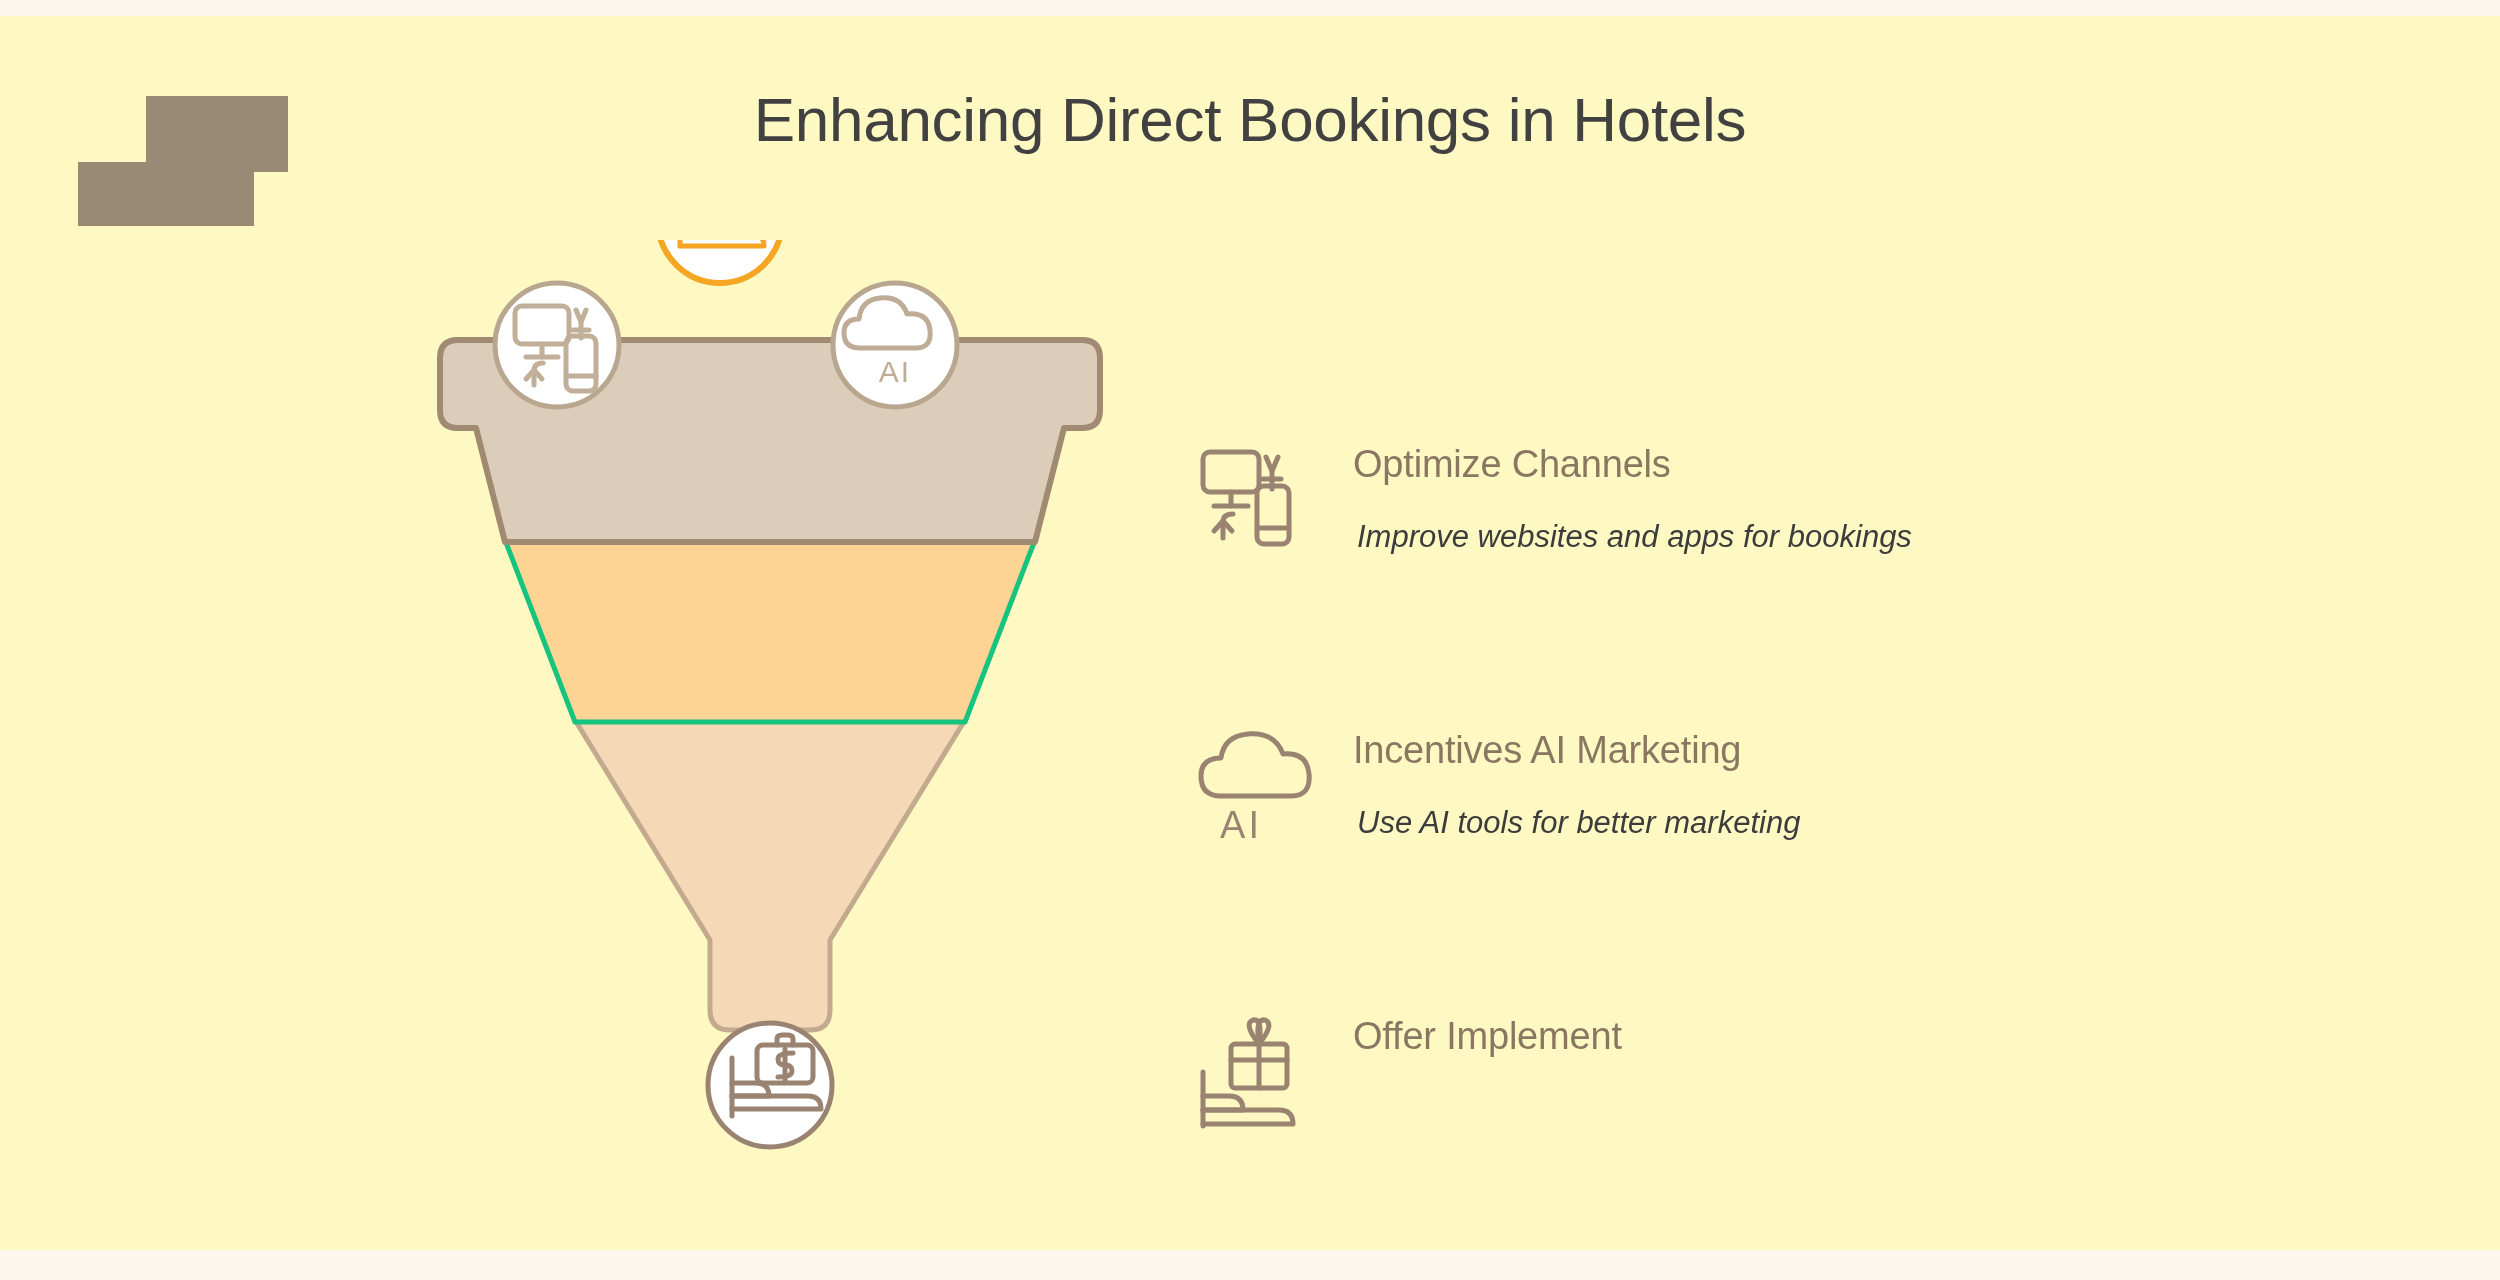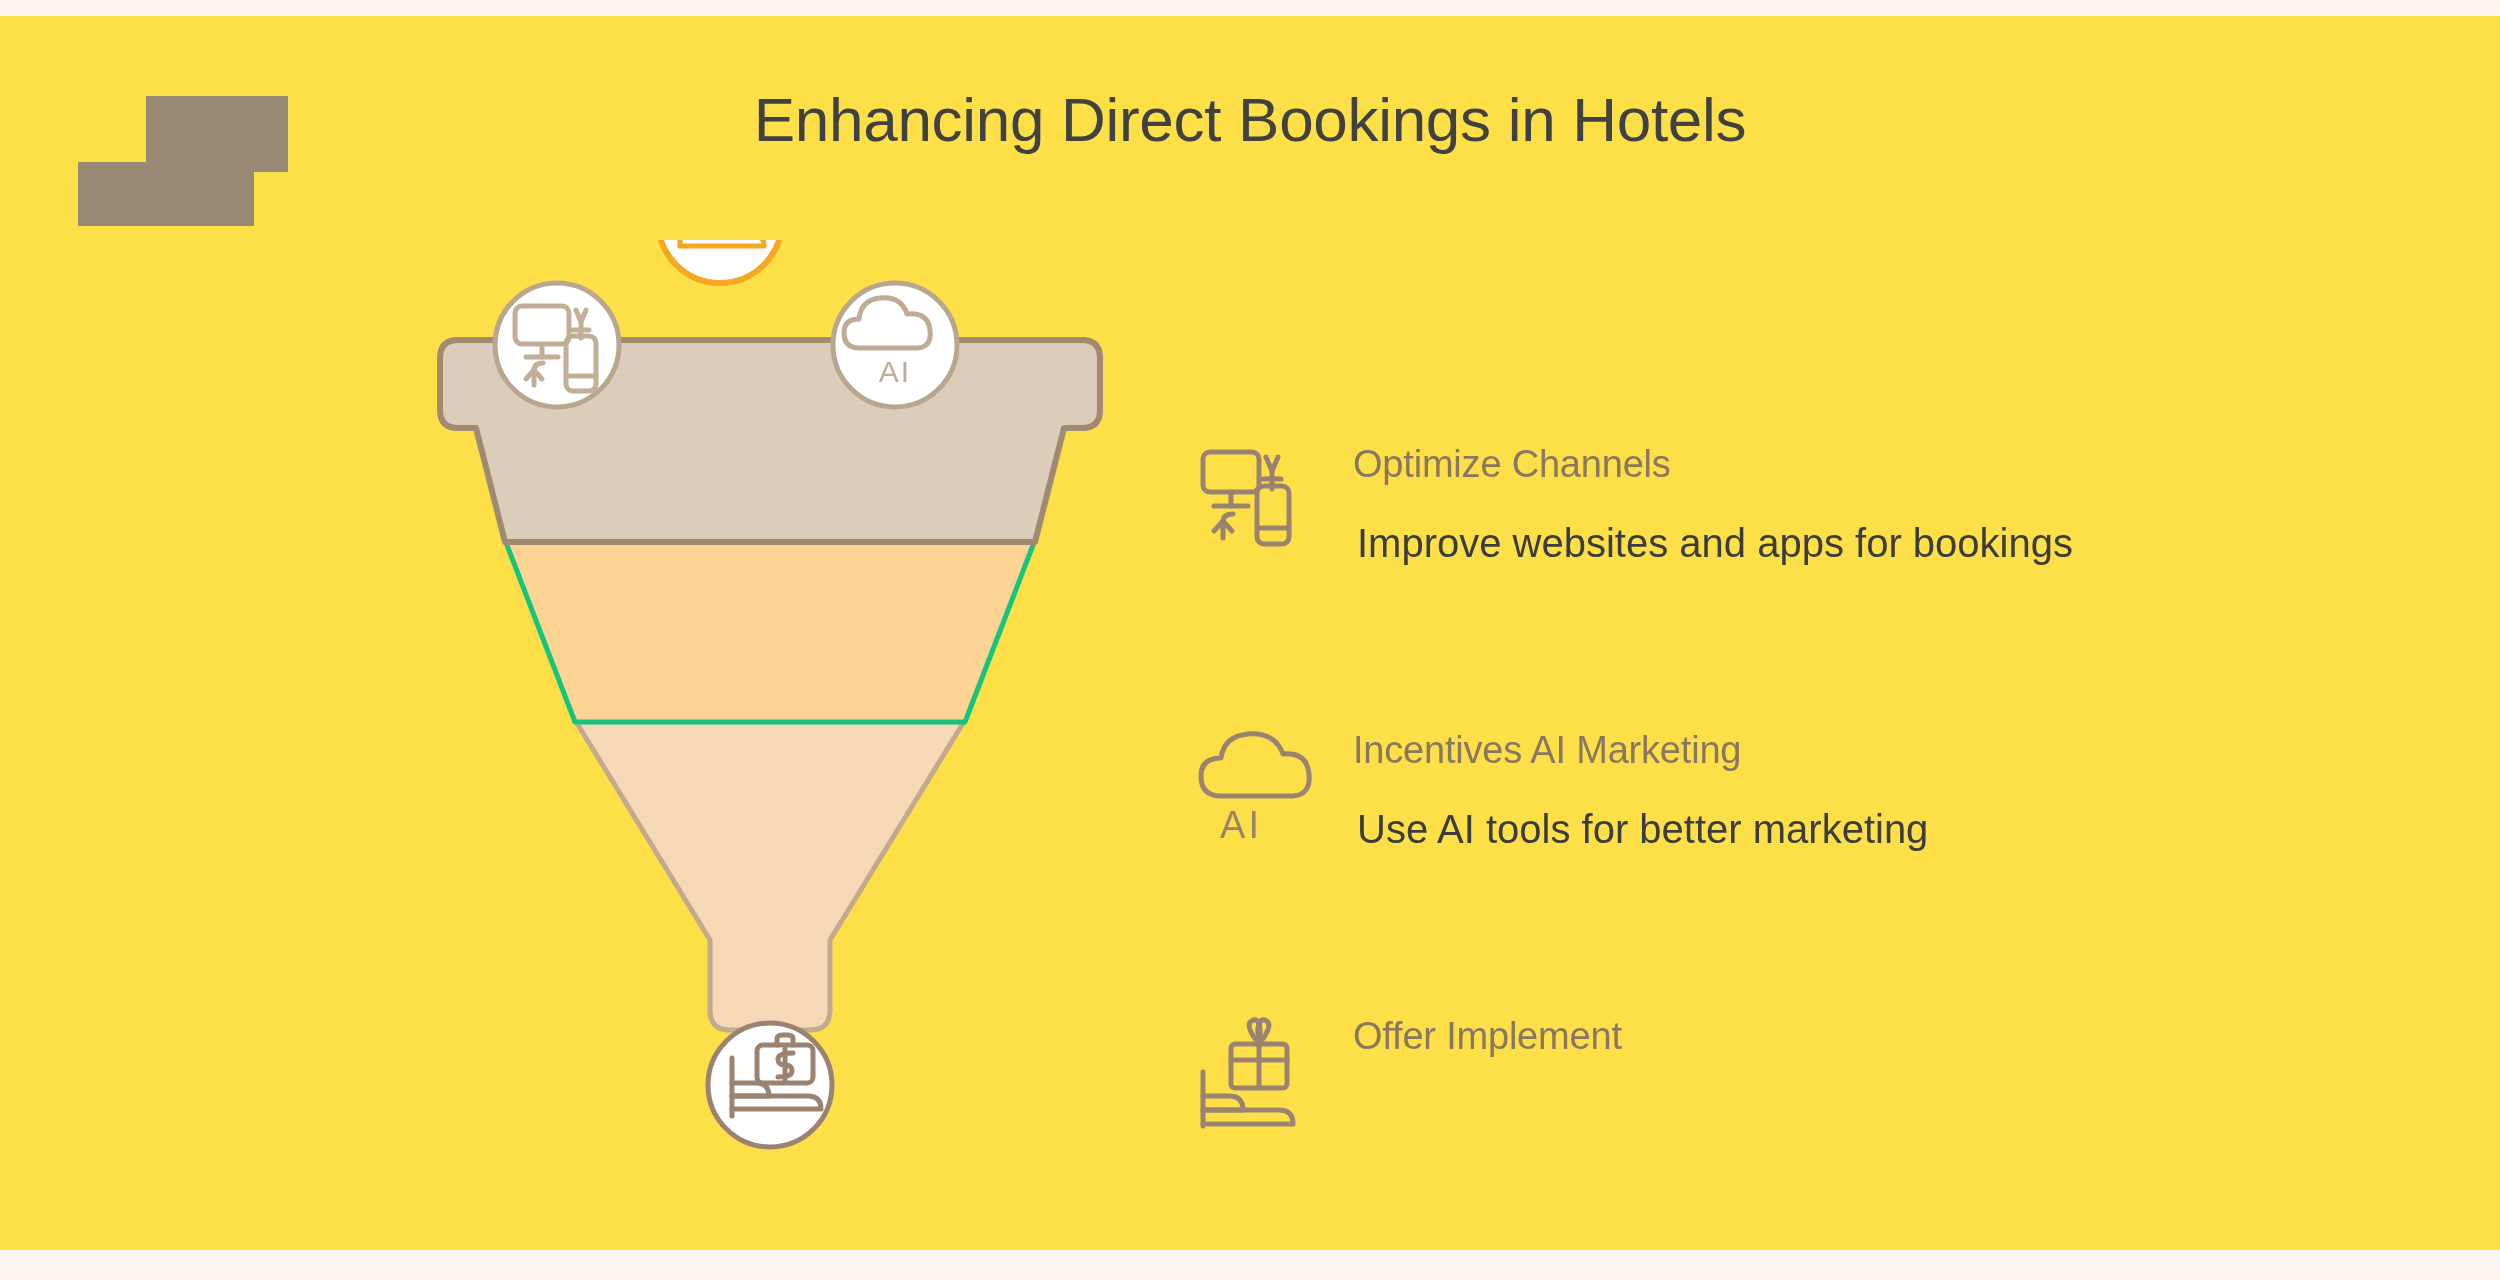--- a/index.html
+++ b/index.html
@@ -10,21 +10,21 @@
   }
   body {
     font-family: "Liberation Sans", sans-serif;
     -webkit-font-smoothing: antialiased;
   }
 
   .slide {
     position: relative;
     width: 2500px;
     height: 1280px;
-    background: #fde047;
+    background: #fef9c3;
     overflow: hidden;
   }
 
   
   .edge-strip {
     position: absolute;
     left: 0;
     width: 2500px;
     height: 16px;
     background: #FDF6EE;
@@ -97,25 +97,26 @@
 
   .point-title {
     font-size: 38px;
     font-weight: normal;
     color: #8A7762;
     line-height: 1.2;
     margin: 30px 0 0 0;
     letter-spacing: -0.2px;
   }
   .point-desc {
-    font-size: 40px;
+    font-size: 31px;
     font-weight: 400;
     color: #3C3C3C;
     line-height: 1.35;
     margin: 28px 0 0 4px;
+    font-style: italic;
   }
 </style>
 </head>
 <body>
 
 <div class="slide">
 
   <div class="edge-strip top"></div>
   <div class="edge-strip bottom"></div>
 

